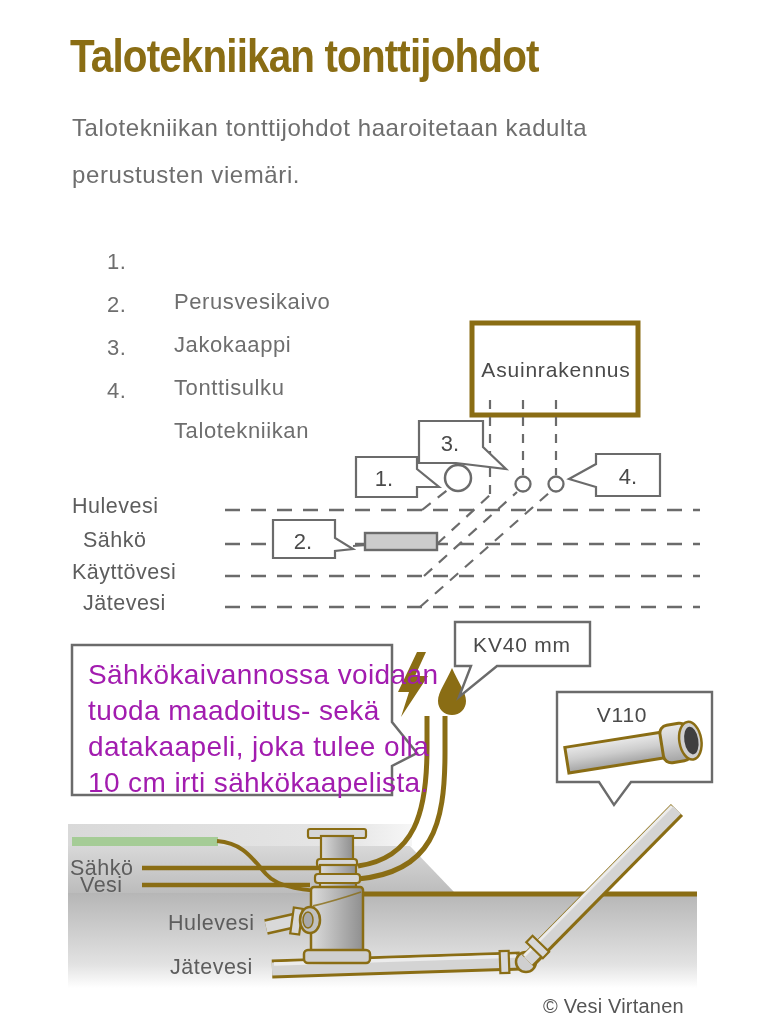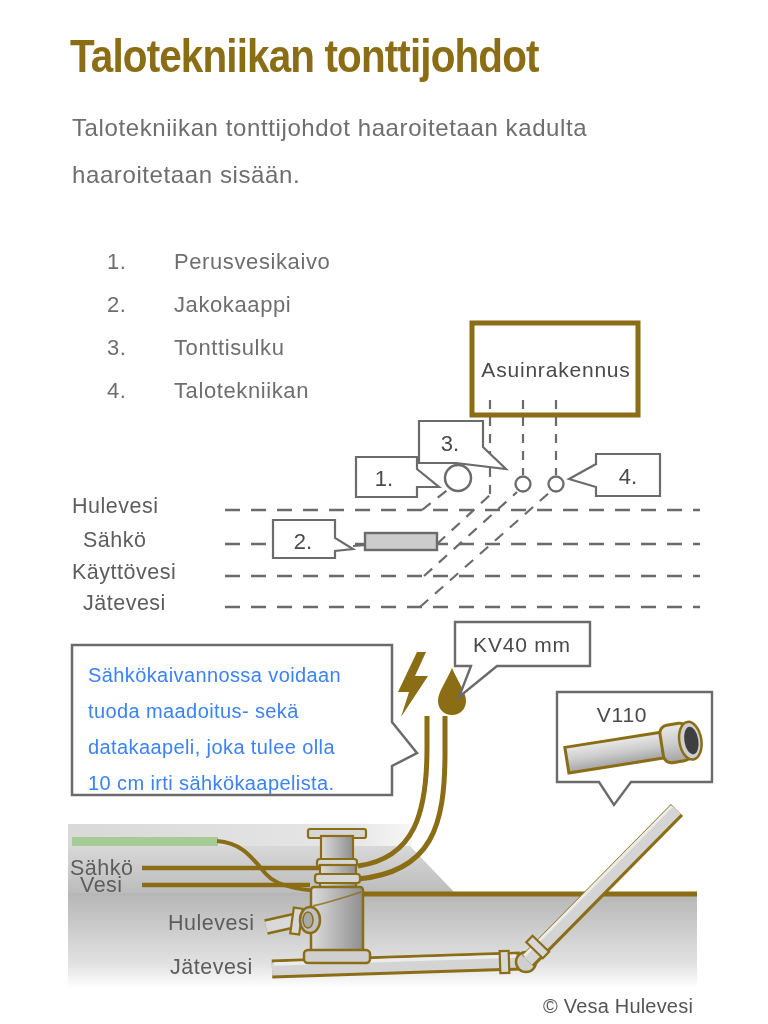--- a/index.html
+++ b/index.html
@@ -8,22 +8,22 @@
   .layer-svg{position:absolute;left:0;top:0;z-index:1;}
   .layer-text{position:absolute;left:0;top:0;width:768px;height:887px;z-index:2;pointer-events:none;}
   .page-title{position:absolute;left:70px;top:28px;font-size:47px;font-weight:800;
        color:#8a6d14;letter-spacing:-1px;white-space:nowrap;
        transform:scaleX(0.86);transform-origin:left top;}
   .intro{position:absolute;left:72px;top:104px;font-size:24px;color:#6e6e6e;
        letter-spacing:0.6px;line-height:47px;white-space:nowrap;}
   .legend{position:absolute;left:0;top:249px;}
   .legend-row{position:absolute;white-space:nowrap;font-size:22px;color:#6e6e6e;letter-spacing:0.6px;}
   .legend-num{position:absolute;left:107px;width:40px;}
-  .legend-label{position:absolute;left:174px;}
-  .bubble-text{position:absolute;left:88px;top:657px;font-size:20px;color:#3b82f6;
+  .legend-label{position:absolute;left:174px;margin-top:40px;}
+  .bubble-text{position:absolute;left:88px;top:657px;font-size:28px;color:#a21caf;
        letter-spacing:0.4px;line-height:36px;white-space:nowrap;}
   .copyright{position:absolute;left:543px;top:995px;font-size:20px;color:#555555;letter-spacing:0.2px;}
   svg text{font-family:"Liberation Sans",sans-serif;}
   .lbl{fill:#5d5d5d;font-size:21.5px;letter-spacing:0.5px;}
   .num{fill:#4a4a4a;font-size:22px;}
   .boxlbl{fill:#4a4a4a;font-size:21px;letter-spacing:0.8px;}
 </style>
 </head>
 <body>
 
@@ -168,21 +168,21 @@
     <ellipse cx="692" cy="751" rx="7" ry="14" fill="#3f3f3f"></ellipse>
   </g>
   <text x="622" y="722" text-anchor="middle" class="boxlbl">V110</text>
 </svg>
 
 <div class="layer-text">
   <div class="page-title">Talotekniikan tonttijohdot</div>
 
   <div class="intro">
     <div>Talotekniikan tonttijohdot haaroitetaan kadulta</div>
-    <div>haaroitetaan sisään.</div>
+    <div>perustusten viemäri.</div>
   </div>
 
   <div class="legend">
     <div class="legend-row" style="top:0px">
       <span class="legend-num">1.</span>
       <span class="legend-label">Perusvesikaivo</span>
     </div>
     <div class="legend-row" style="top:43px">
       <span class="legend-num">2.</span>
       <span class="legend-label">Jakokaappi</span>
@@ -197,14 +197,14 @@
     </div>
   </div>
 
   <div class="bubble-text">
     <div>Sähkökaivannossa voidaan</div>
     <div>tuoda maadoitus- sekä</div>
     <div>datakaapeli, joka tulee olla</div>
     <div>10 cm irti sähkökaapelista.</div>
   </div>
 
-  <div class="copyright">© Vesa Hulevesi</div>
+  <div class="copyright">© Vesi Virtanen</div>
 </div>
 
 </body></html>

